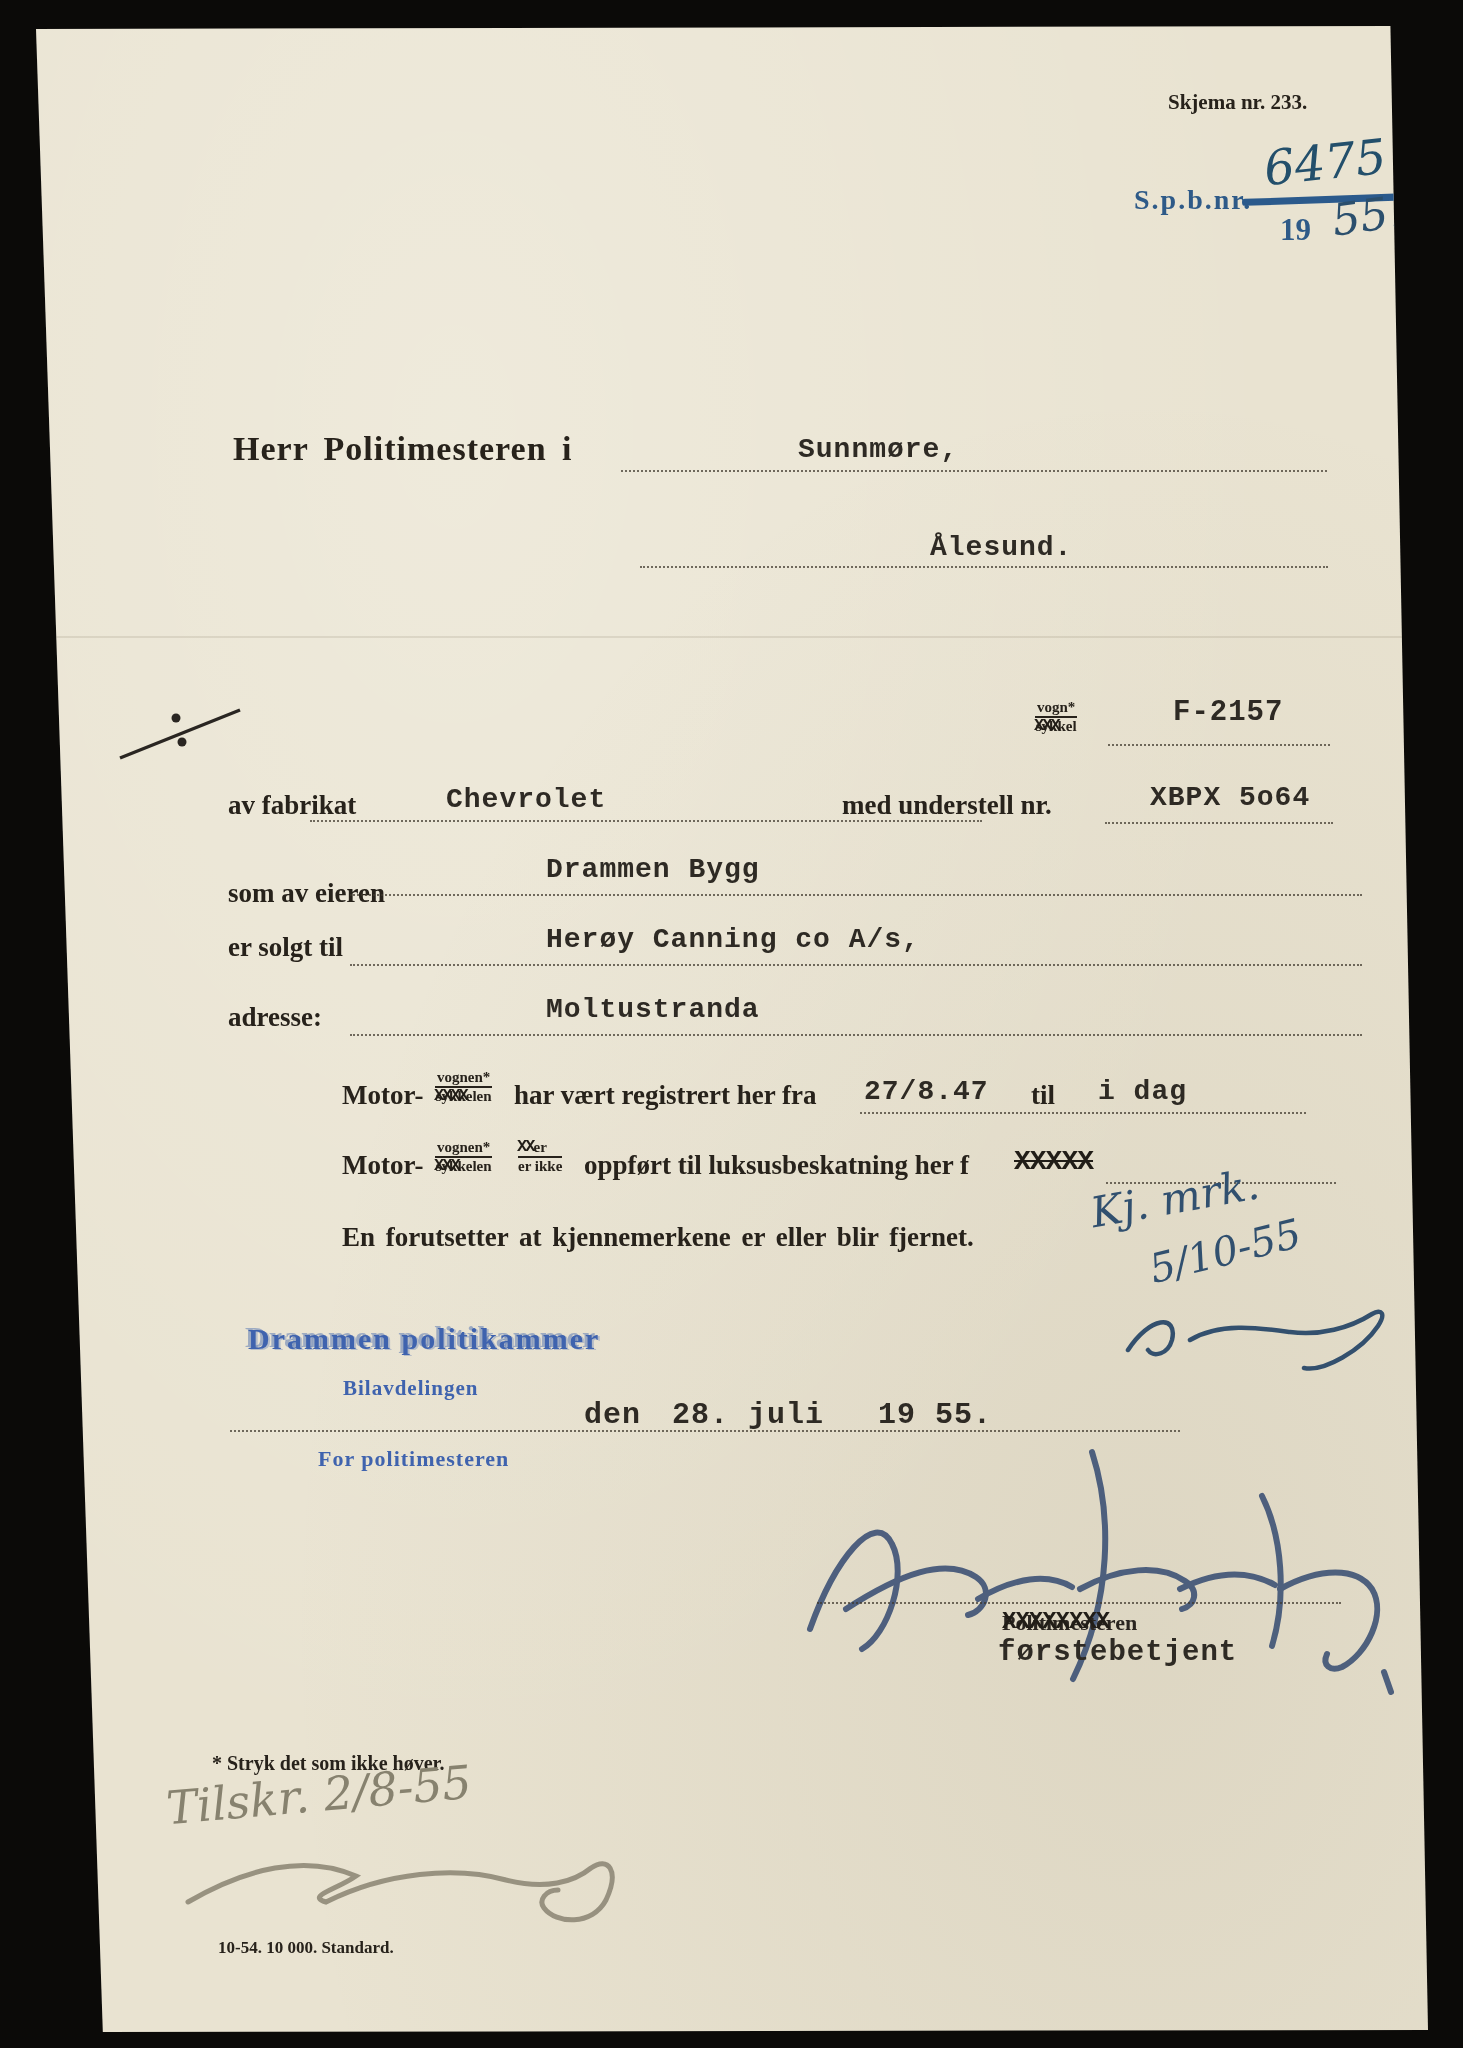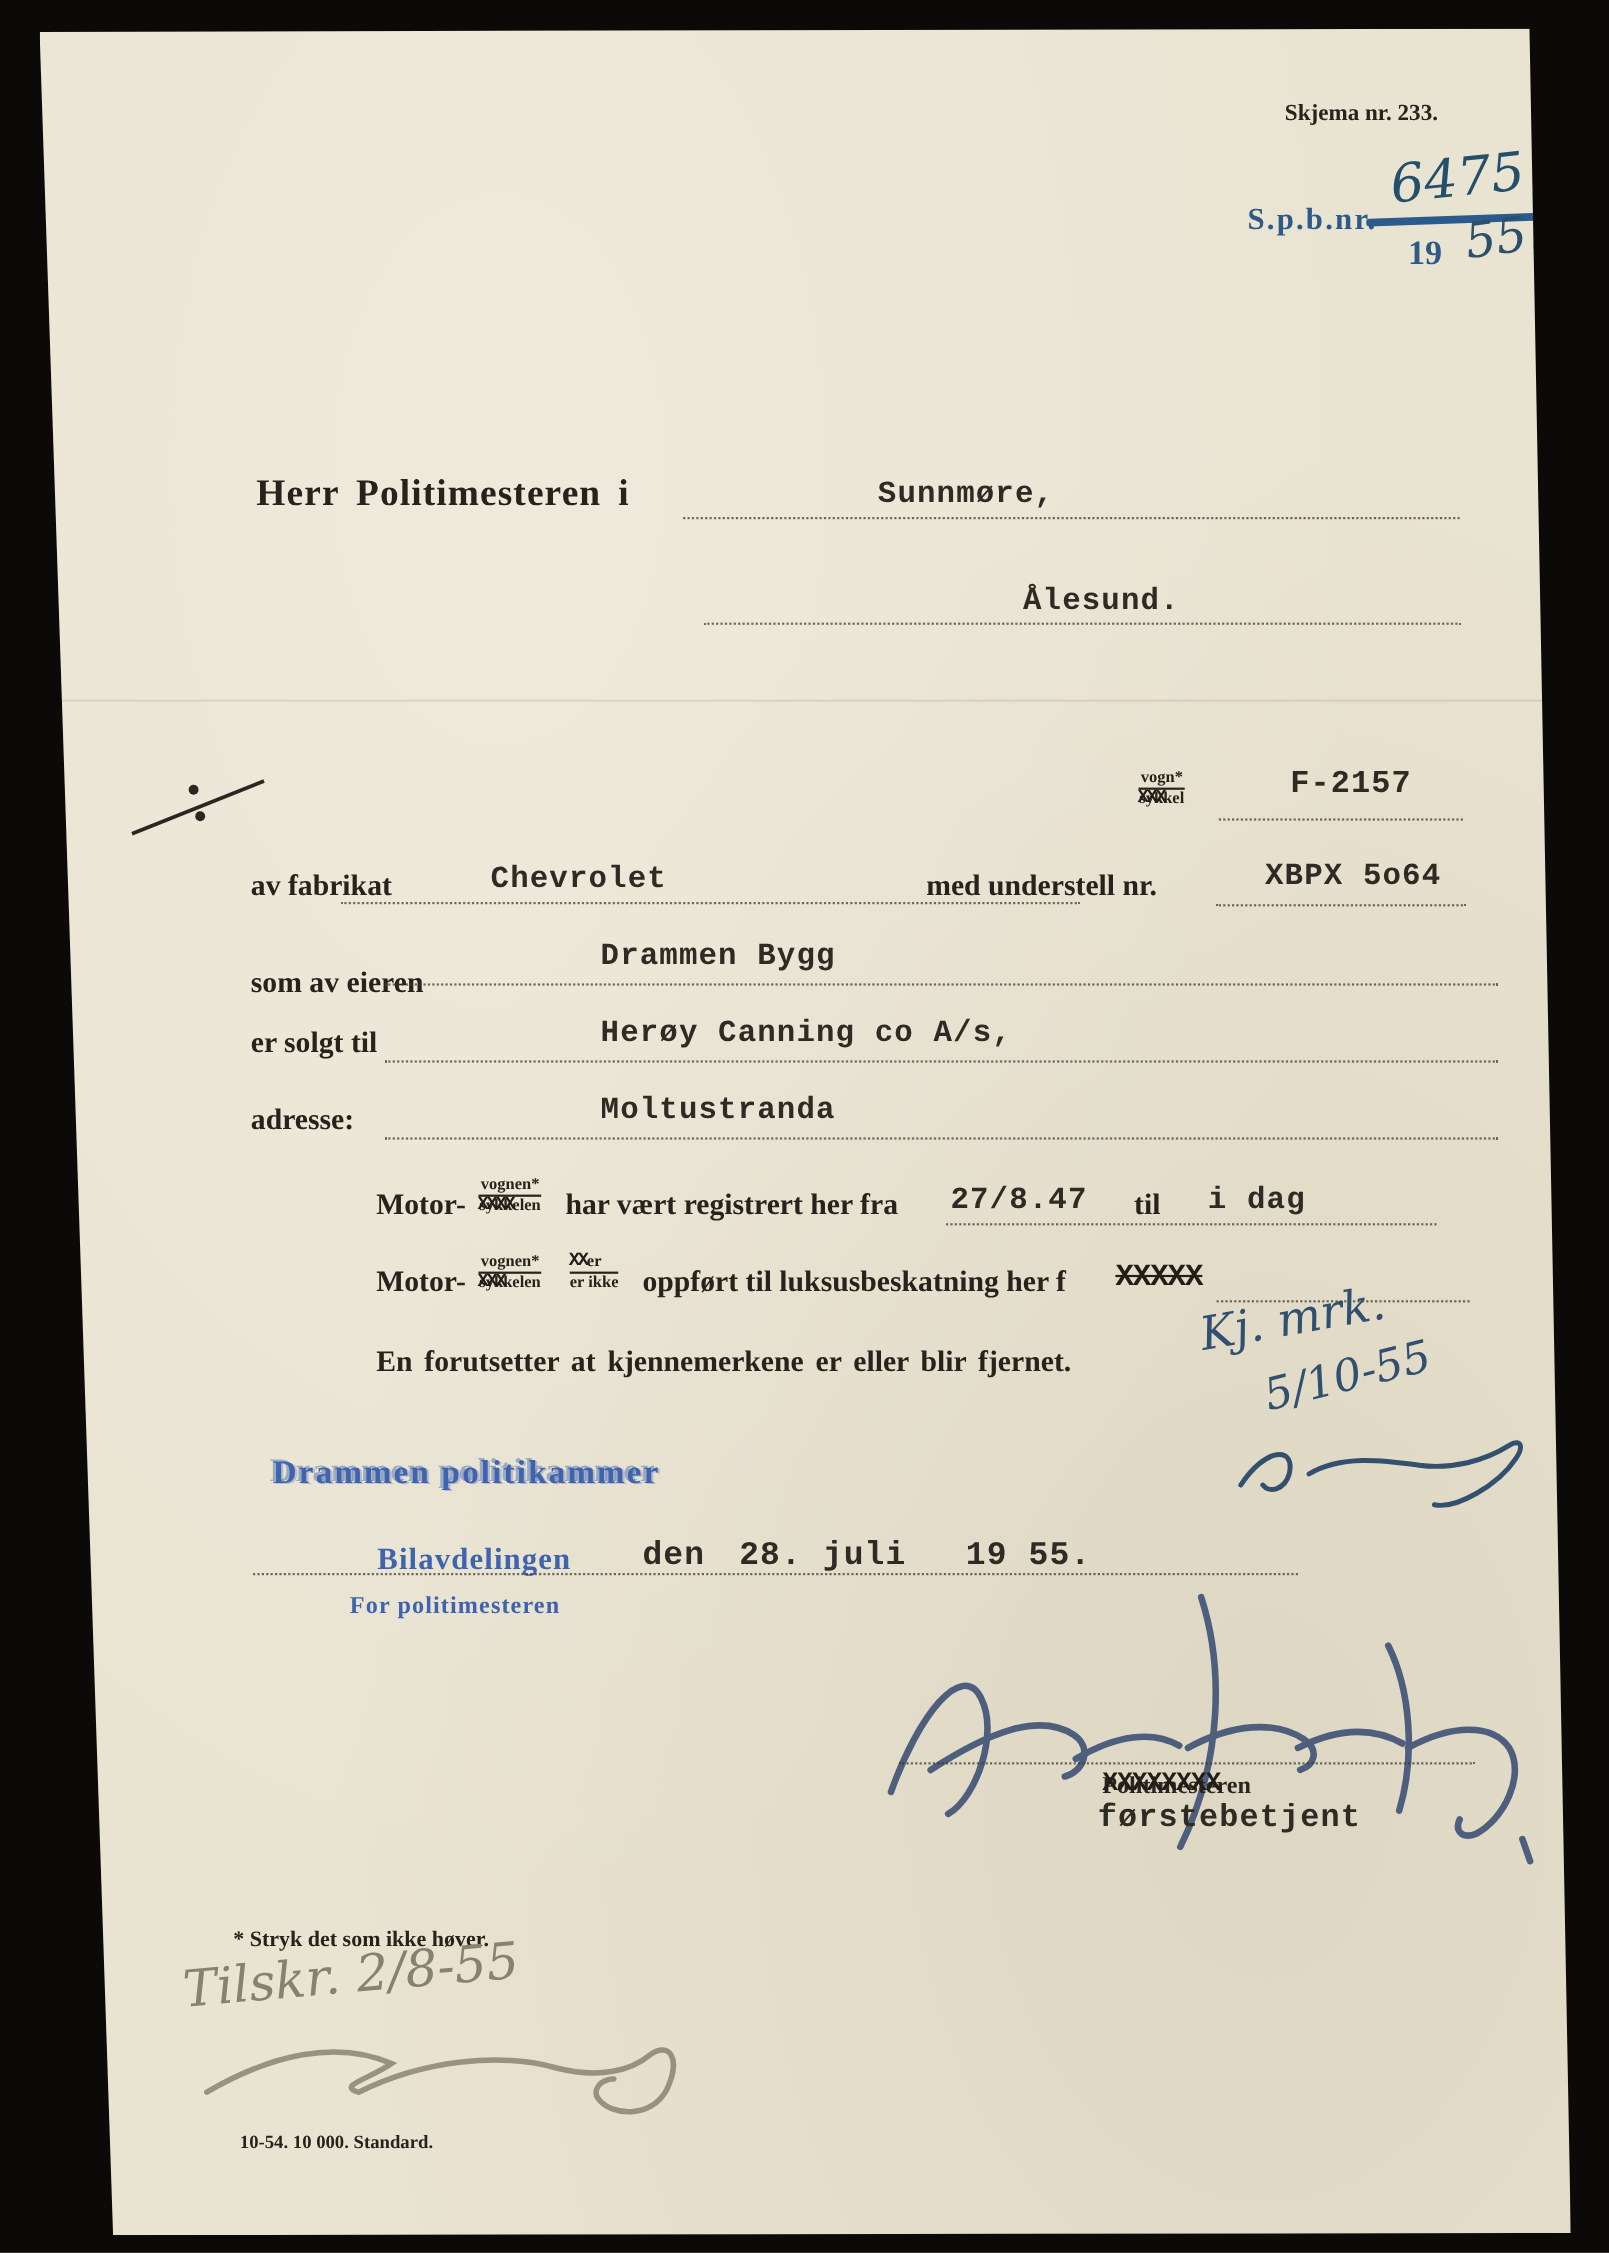--- a/index.html
+++ b/index.html
@@ -130,21 +130,21 @@
 
   
   <div class="abs hand" style="left:1054px;top:1148px;font-size:42px;transform:rotate(-10deg);color:#31506f;">Kj. mrk.</div>
   <div class="abs hand" style="left:1112px;top:1202px;font-size:40px;transform:rotate(-14deg);color:#31506f;">5/10-55</div>
   <svg class="abs" style="left:1082px;top:1262px;" width="300" height="95" viewBox="0 0 300 95">
     <path d="M10,62 C32,28 60,26 54,52 C50,66 36,70 30,62 M72,52 C102,34 142,40 172,44 C202,48 232,40 254,26 C264,20 268,26 260,38 C244,62 206,84 186,80" fill="none" stroke="#33506e" stroke-width="4.5" stroke-linecap="round"></path>
   </svg>
 
   
   <div class="abs bluestamp dbl" style="left:212px;top:1296px;font-size:30px;letter-spacing:2px;">Drammen politikammer</div>
-  <div class="abs bluestamp" style="left:307px;top:1350px;font-size:28px;letter-spacing:1px;margin-top:26px;">Bilavdelingen</div>
+  <div class="abs bluestamp" style="left:307px;top:1350px;font-size:21px;letter-spacing:1px;">Bilavdelingen</div>
   <div class="dotline" style="left:194px;top:1404px;width:950px;"></div>
   <div class="abs typed" style="left:548px;top:1372px;font-size:30px;">den</div>
   <div class="abs typed" style="left:636px;top:1372px;font-size:30px;">28. juli</div>
   <div class="abs typed" style="left:842px;top:1372px;font-size:30px;">19 55.</div>
   <div class="abs bluestamp" style="left:282px;top:1420px;font-size:22px;letter-spacing:1px;">For politimesteren</div>
 
   
   <svg class="abs" style="left:744px;top:1408px;" width="640" height="270" viewBox="0 0 640 270">
     <g fill="none" stroke="#3a4f74" stroke-width="6" stroke-linecap="round" opacity="0.88">
       <path d="M30,195 C55,125 95,75 112,110 C128,141 108,200 82,215"></path>

